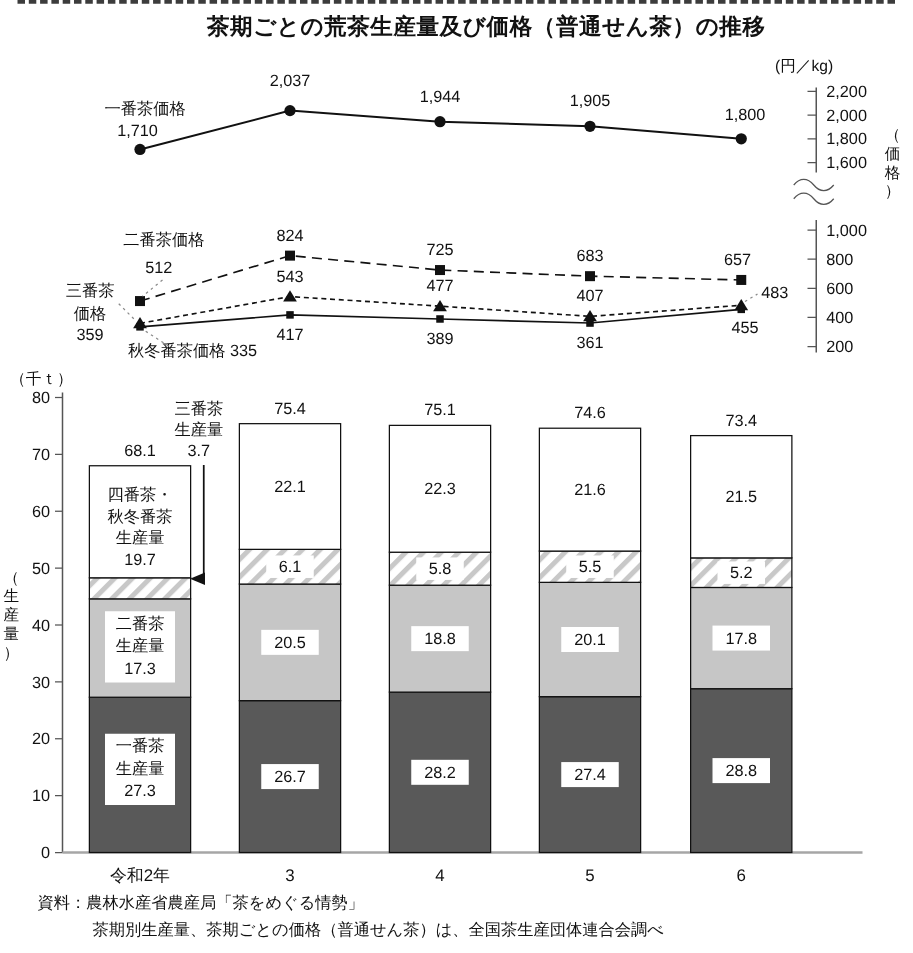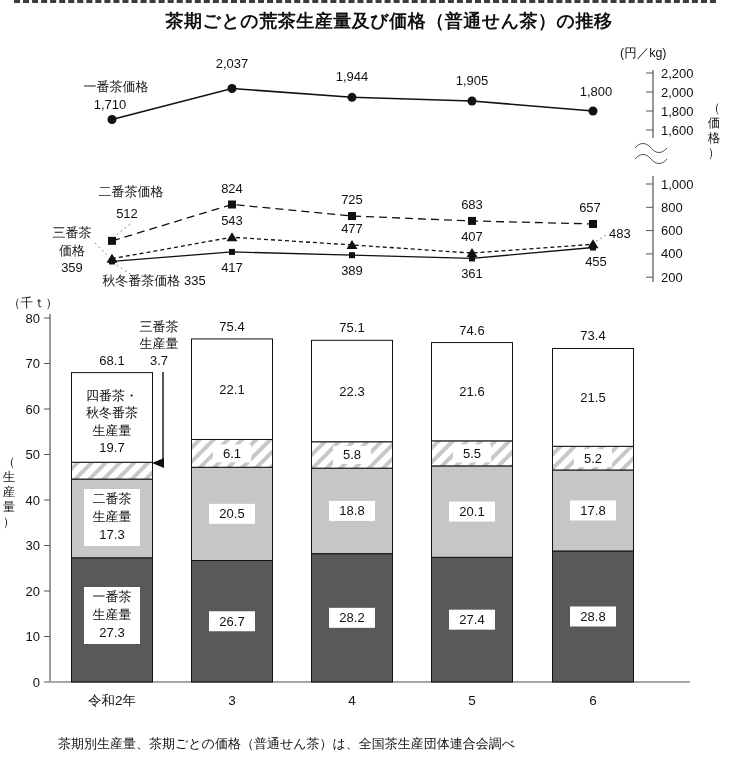--- a/index.html
+++ b/index.html
@@ -3,21 +3,21 @@
 <meta charset="utf-8">
 <style>
   html,body{margin:0;padding:0;background:#ffffff;}
   #stage{position:relative;width:730px;height:762px;background:#fff;
          font-family:"Liberation Sans","DejaVu Sans",sans-serif;color:#111;overflow:hidden;}
   .top-dash{position:absolute;top:0;left:14px;right:14px;height:0;border-top:3px dashed #3c3c3c;}
   .title{position:absolute;top:9px;left:0;width:100%;text-align:center;
          font-size:18px;font-weight:bold;letter-spacing:.5px;margin-left:24px;}
   .src{position:absolute;font-size:13px;white-space:nowrap;}
   #src1{top:713px;left:30px;}
-  #src2{top:735px;left:58px;}
+  #src2{top:735px;left:74px;}
   svg{position:absolute;left:0;top:0;}
   svg text{fill:#111;font-family:"Liberation Sans","DejaVu Sans",sans-serif;}
 </style>
 </head>
 <body>
 
 <div id="stage">
   <svg id="chart" width="730" height="762">
       <defs>
         <pattern id="hatch" width="10" height="10" patternUnits="userSpaceOnUse" patternTransform="rotate(-45)">
@@ -219,14 +219,15 @@
       <text x="112" y="434.6" text-anchor="middle" font-size="13">生産量</text>
       <text x="112" y="451.9" text-anchor="middle" font-size="13">19.7</text>
       <text x="159" y="331" text-anchor="middle" font-size="13">三番茶</text>
       <text x="159" y="348" text-anchor="middle" font-size="13">生産量</text>
       <text x="159" y="365" text-anchor="middle" font-size="13">3.7</text>
       <line x1="163" y1="372" x2="163" y2="463" stroke="#111" stroke-width="1.4"></line>
       <polygon points="152,463 164,458 164,468" fill="#111"></polygon>
     </svg>
   <div class="top-dash"></div>
   <div class="title">茶期ごとの荒茶生産量及び価格（普通せん茶）の推移</div>
+  <div class="src" id="src1">資料：農林水産省農産局「茶をめぐる情勢」</div>
   <div class="src" id="src2">茶期別生産量、茶期ごとの価格（普通せん茶）は、全国茶生産団体連合会調べ</div>
 </div>
 
 </body></html>

